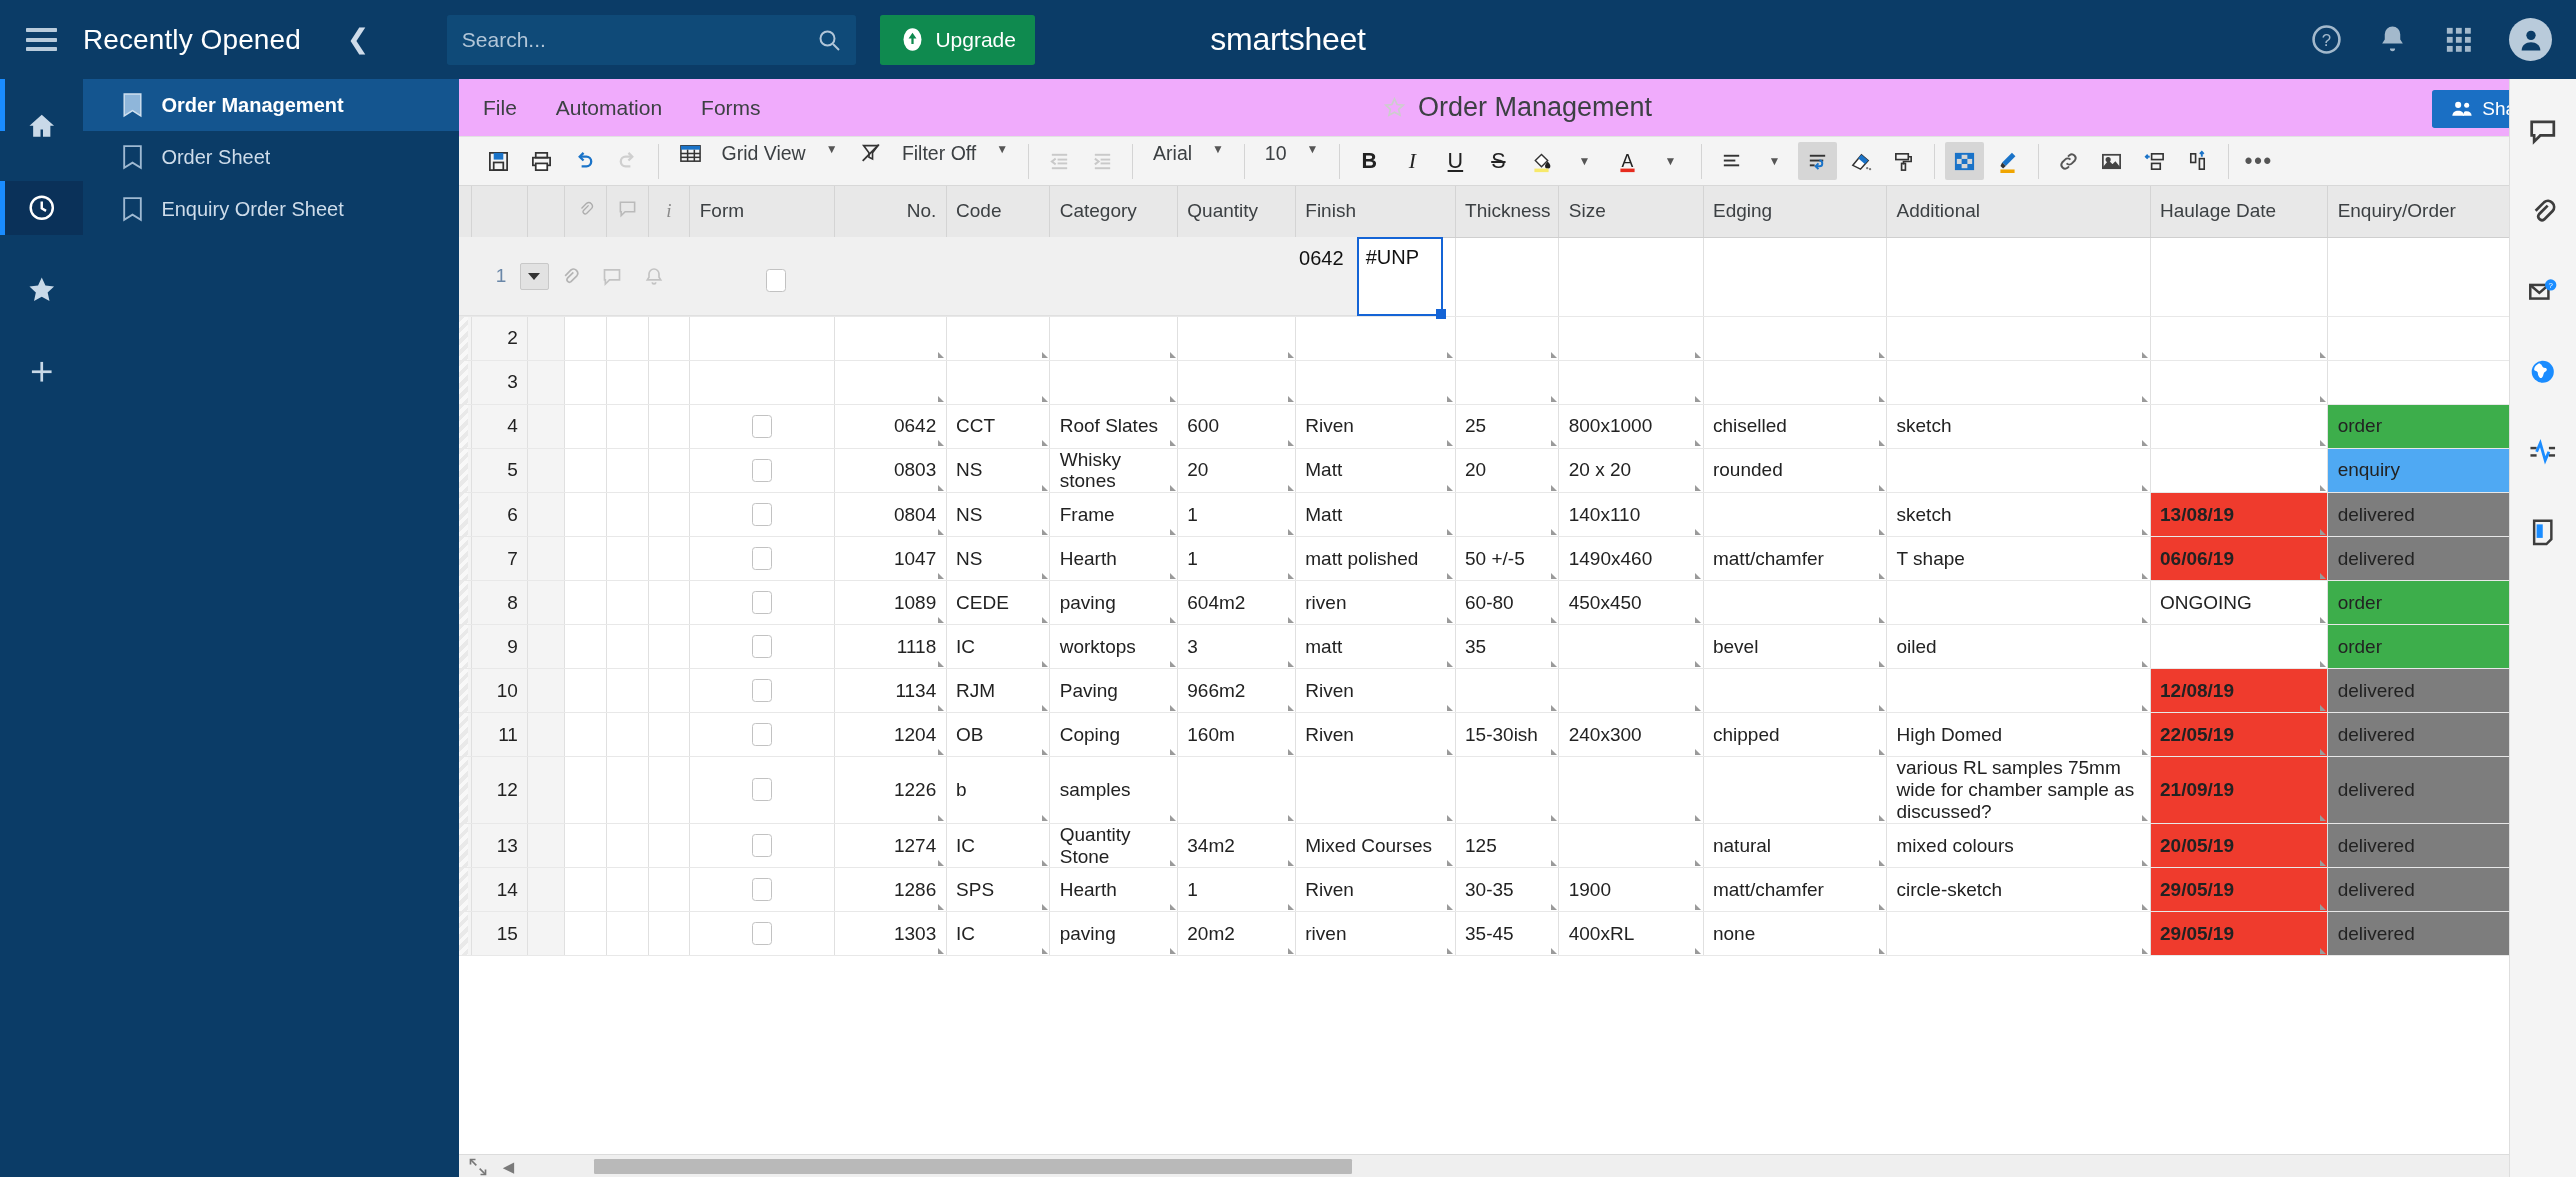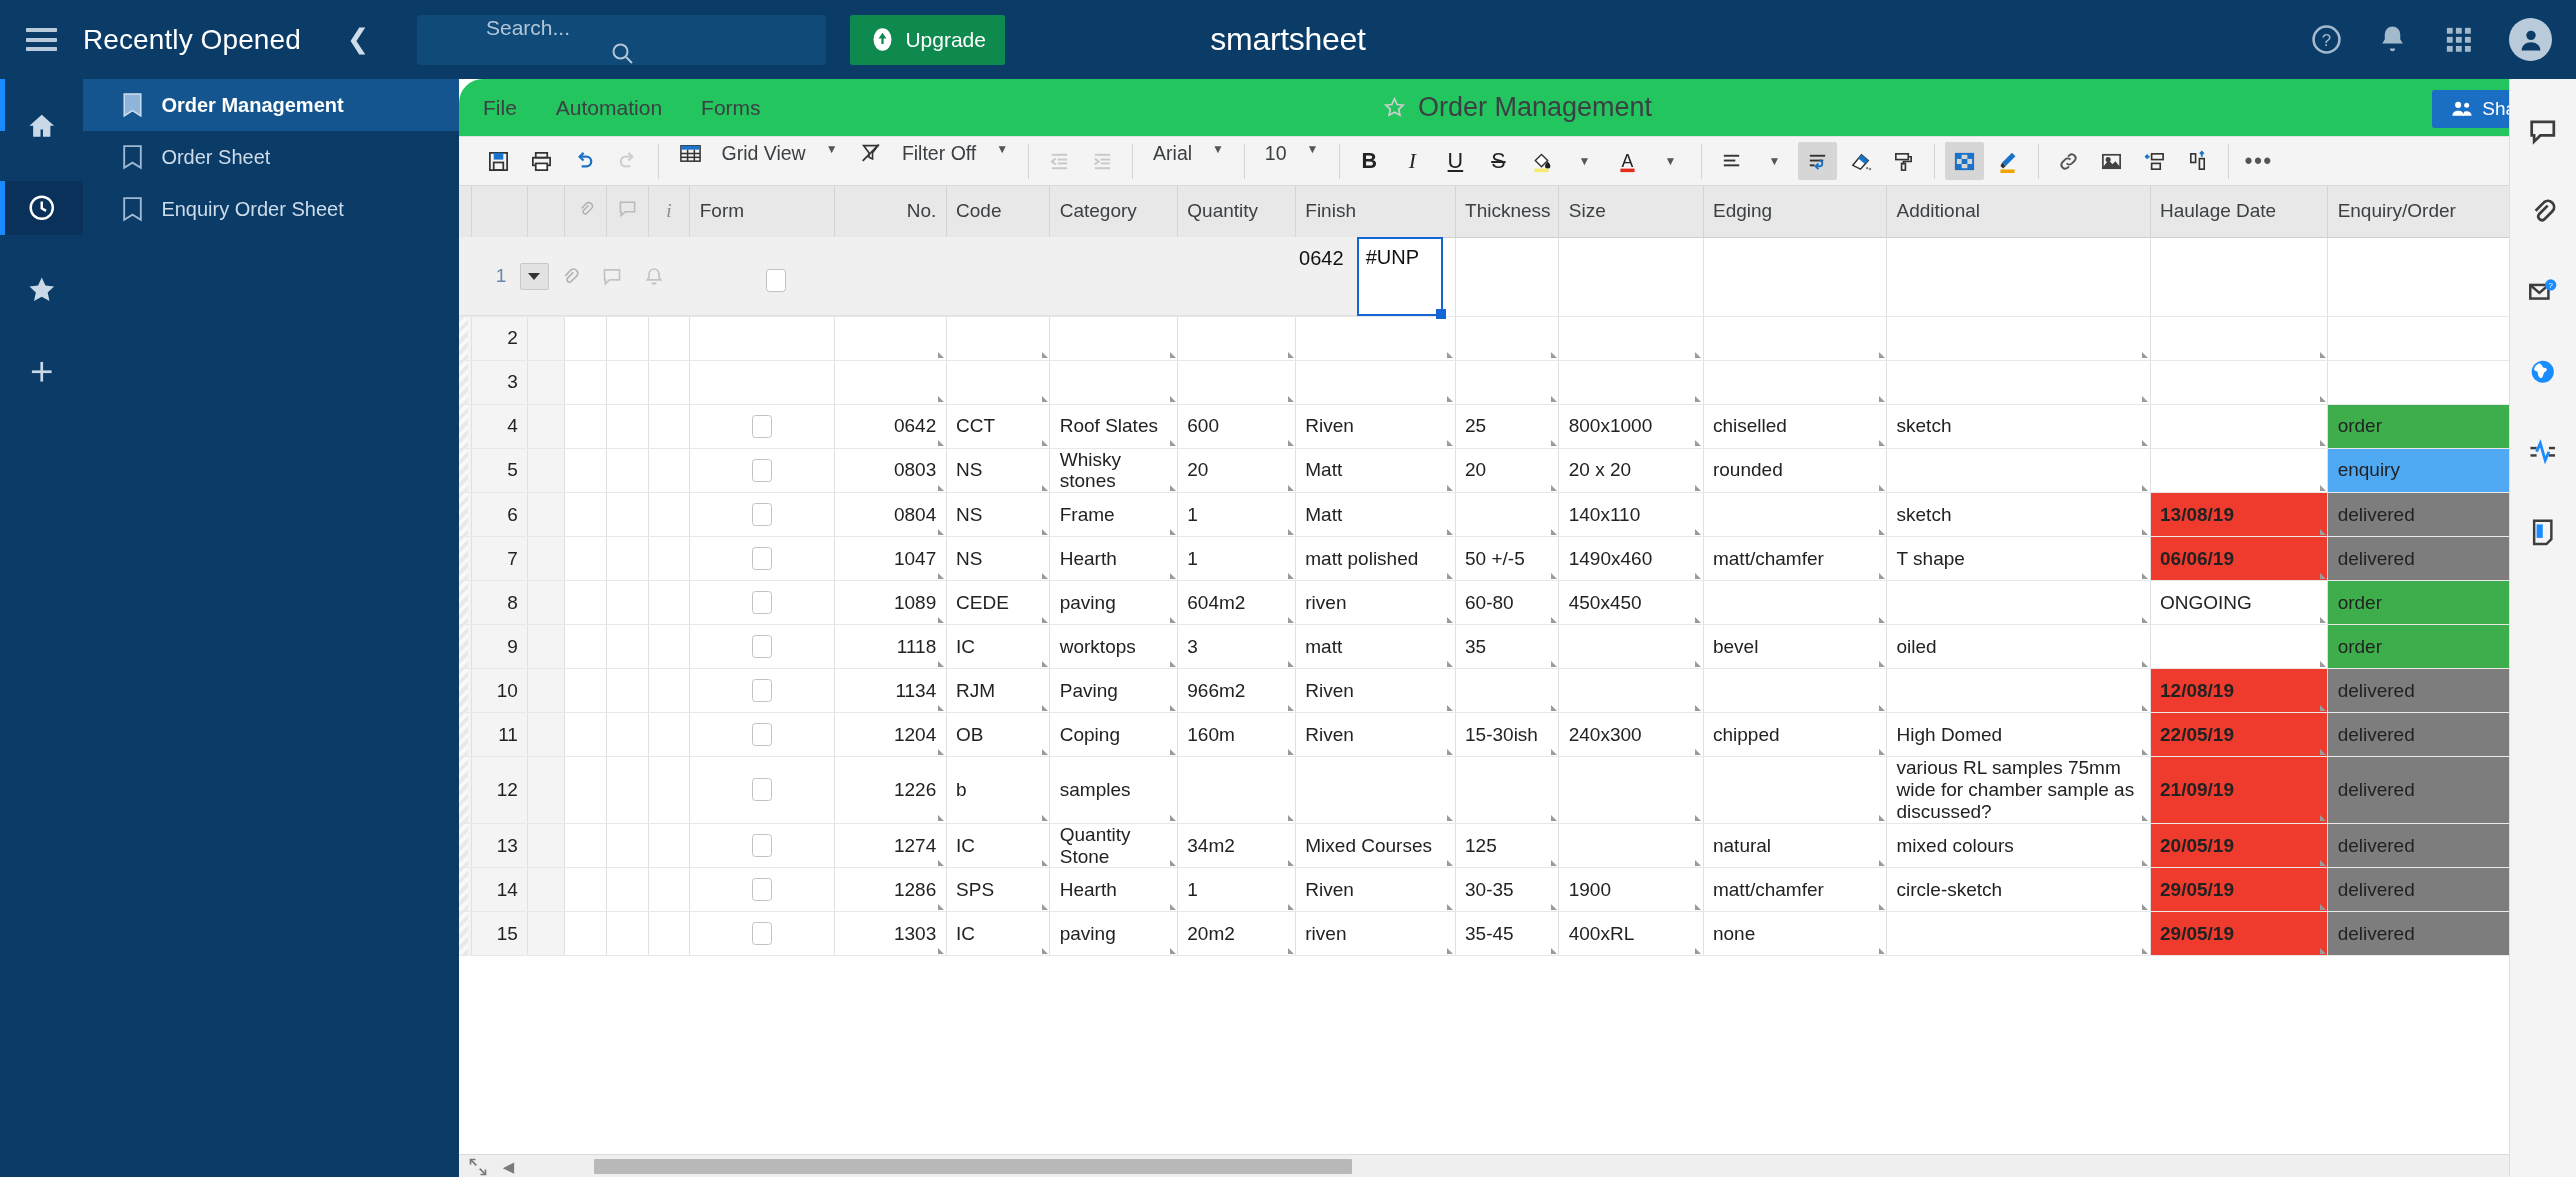--- a/index.html
+++ b/index.html
@@ -20,22 +20,22 @@
   .hamburger { width: 31px; height: 23px; display: flex; flex-direction: column; justify-content: space-between; }
   .hamburger i { display: block; height: 4px; background: #b9cbdb; border-radius: 0.7px; }
   .recent-title {
     width: 248px; color: #fff; font-size: 28px; font-weight: 400;
     letter-spacing: 0.1px;
   }
   .collapse-chevron {
     width: 54px; color: #cfdcea; font-size: 27px; text-align: center; line-height: 1;
   }
   .search-box {
-    margin-left: 32px; width: 409px; height: 50px; background: #0f4a78;
-    border-radius: 2.7px; display: flex; align-items: center; padding: 0 14.8px; flex-direction: column;
+    margin-left: 62px; width: 409px; height: 50px; background: #0f4a78;
+    border-radius: 2.7px; display: flex; align-items: center; padding: 0 14.8px;
   }
   .search-box input {
     flex: 1; background: transparent; border: none; outline: none;
     color: #dfe8f0; font-size: 21px; font-family: "Liberation Sans", sans-serif;
   }
   .search-box input::placeholder { color: #b2c6d8; }
   .search-ico { width: 24px; height: 24px; }
   .upgrade-btn {
     margin-left: 24px; height: 50px; background: #0f8a4f; border-radius: 2.7px;
     display: flex; align-items: center; gap: 9.4px; padding: 0 19px;
@@ -83,22 +83,21 @@
   .side-item.active { background: #14558f; color: #fff; font-weight: bold; }
   .side-item.active::before {
     content: ''; position: absolute; left: -83px; width: 5.4px; height: 52px; background: #1a8cff;
   }
   .side-ico { width: 23px; height: 27px; flex: none; }
   .side-label { white-space: nowrap; overflow: hidden; text-overflow: ellipsis; }
 
   
   .sheet {
     position: absolute; top: 79px; left: 459px; width: 2117px; height: 1099px;
-    background: #22c55e;
-    border-radius: 24px;
+    background: #f0abfc;
   }
 
   .menubar { height: 57px; display: flex; align-items: center; padding-left: 24px; gap: 39px; position: relative; }
   .menu-item { font-size: 21px; color: #3c4043; cursor: pointer; }
   .sheet-title-wrap {
     position: absolute; left: 0; right: 0; display: flex; align-items: center;
     justify-content: center; gap: 12px; pointer-events: none;
   }
   .star-ico { width: 23px; height: 23px; }
   .sheet-title { font-size: 27px; color: #3c4043; font-weight: 400; }

